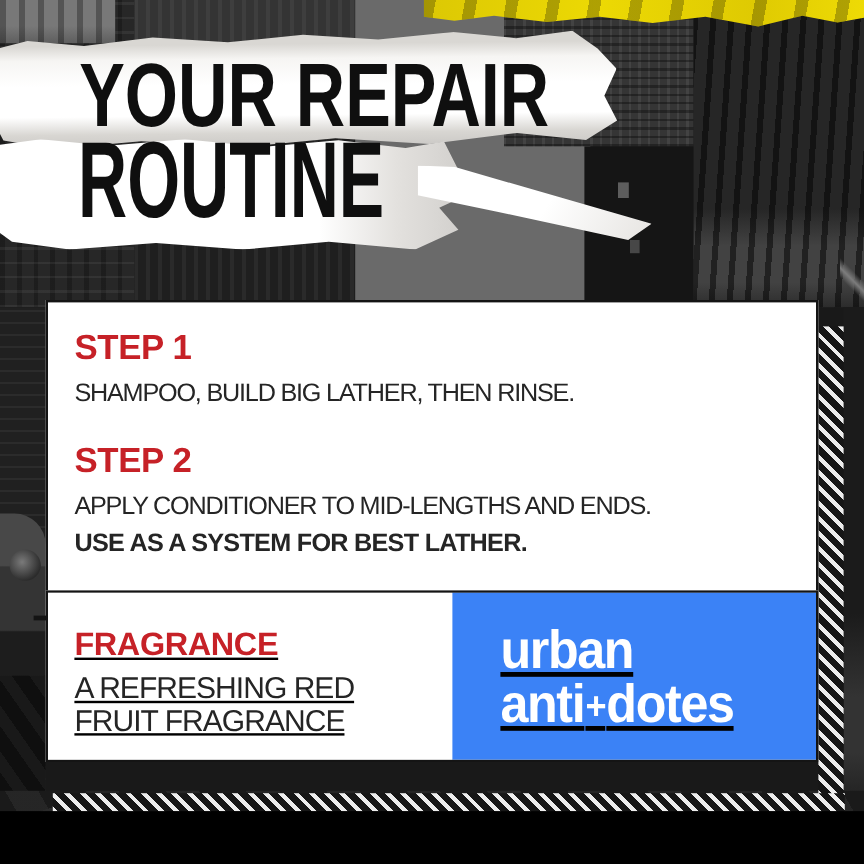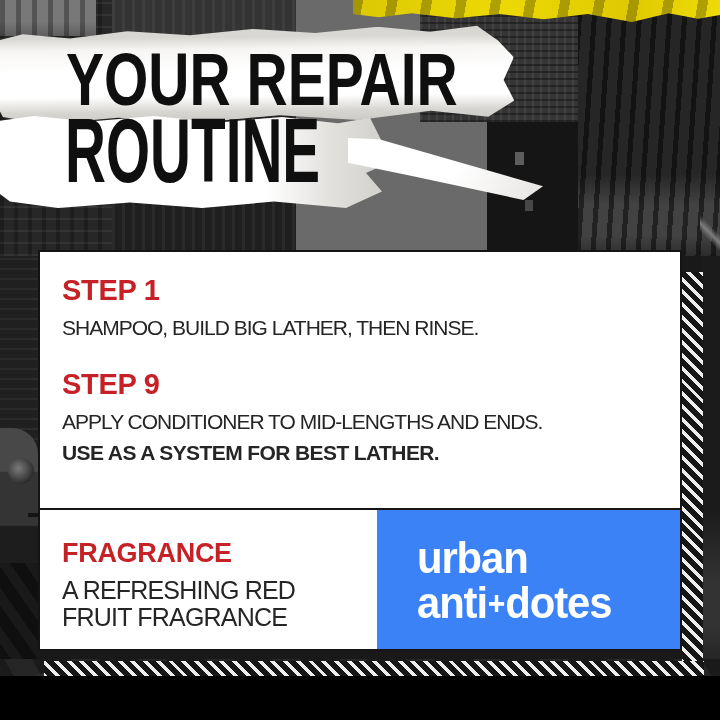--- a/index.html
+++ b/index.html
@@ -74,21 +74,21 @@
   .t2{left:65px;top:106px;font-size:90px;transform:scaleX(0.63);}
 
   
   .card{background:#fff;border:2px solid #141414;box-sizing:border-box;}
   .card-steps{left:38px;top:250px;width:644px;height:266px;padding:22px 18px 0 22px;}
   .step-label{color:#c62127;font-size:29px;font-weight:bold;letter-spacing:-0.3px;margin:0;}
   .gap-top{margin-top:26px;}
   .step-text{color:#252525;font-size:21px;letter-spacing:-1px;margin:7px 0 0;line-height:28px;}
   .step-text.bold{font-weight:bold;letter-spacing:-0.6px;margin-top:3px;}
 
-  .card-bottom{left:38px;top:508px;width:644px;height:143px;display:flex;padding:0;}
+  .card-bottom{left:38px;top:492px;width:644px;height:143px;display:flex;padding:0;text-decoration:underline;}
   .frag-panel{flex:0 0 337px;background:#fff;padding:28px 0 0 22px;box-sizing:border-box;}
   .frag-label{color:#c62127;font-size:27px;font-weight:bold;letter-spacing:-0.3px;margin:0;}
   .frag-text{color:#252525;font-size:25px;letter-spacing:-0.8px;margin:8px 0 0;line-height:27px;}
   .frag-text + .frag-text{margin-top:0;}
   .brand-box{flex:1;background:#3b82f6;padding:25px 0 0 40px;box-sizing:border-box;}
   .brand-lines{color:#fff;font-weight:bold;font-size:45px;line-height:45px;
     letter-spacing:-1.2px;transform:scaleX(0.93);transform-origin:left top;white-space:nowrap;}
   .brand-plus{font-size:0.72em;position:relative;top:-3px;margin:0 1px;}
   .divider-tab{left:28px;top:513px;width:12px;height:4px;background:#141414;}
 </style>
@@ -122,21 +122,21 @@
     <div class="abs paper strip1"></div>
     <div class="abs paper strip2"></div>
     <div class="abs paper wedge"></div>
     <h1 class="abs title t1">YOUR REPAIR</h1>
     <h1 class="abs title t2">ROUTINE</h1>
   </header>
 
   <section class="abs card card-steps">
     <h2 class="step-label">STEP 1</h2>
     <p class="step-text">SHAMPOO, BUILD BIG LATHER, THEN RINSE.</p>
-    <h2 class="step-label gap-top">STEP 9</h2>
+    <h2 class="step-label gap-top">STEP 2</h2>
     <p class="step-text">APPLY CONDITIONER TO MID-LENGTHS AND ENDS.</p>
     <p class="step-text bold">USE AS A SYSTEM FOR BEST LATHER.</p>
   </section>
 
   <section class="abs card card-bottom">
     <div class="frag-panel">
       <h2 class="frag-label">FRAGRANCE</h2>
       <p class="frag-text">A REFRESHING RED</p>
       <p class="frag-text">FRUIT FRAGRANCE</p>
     </div>

